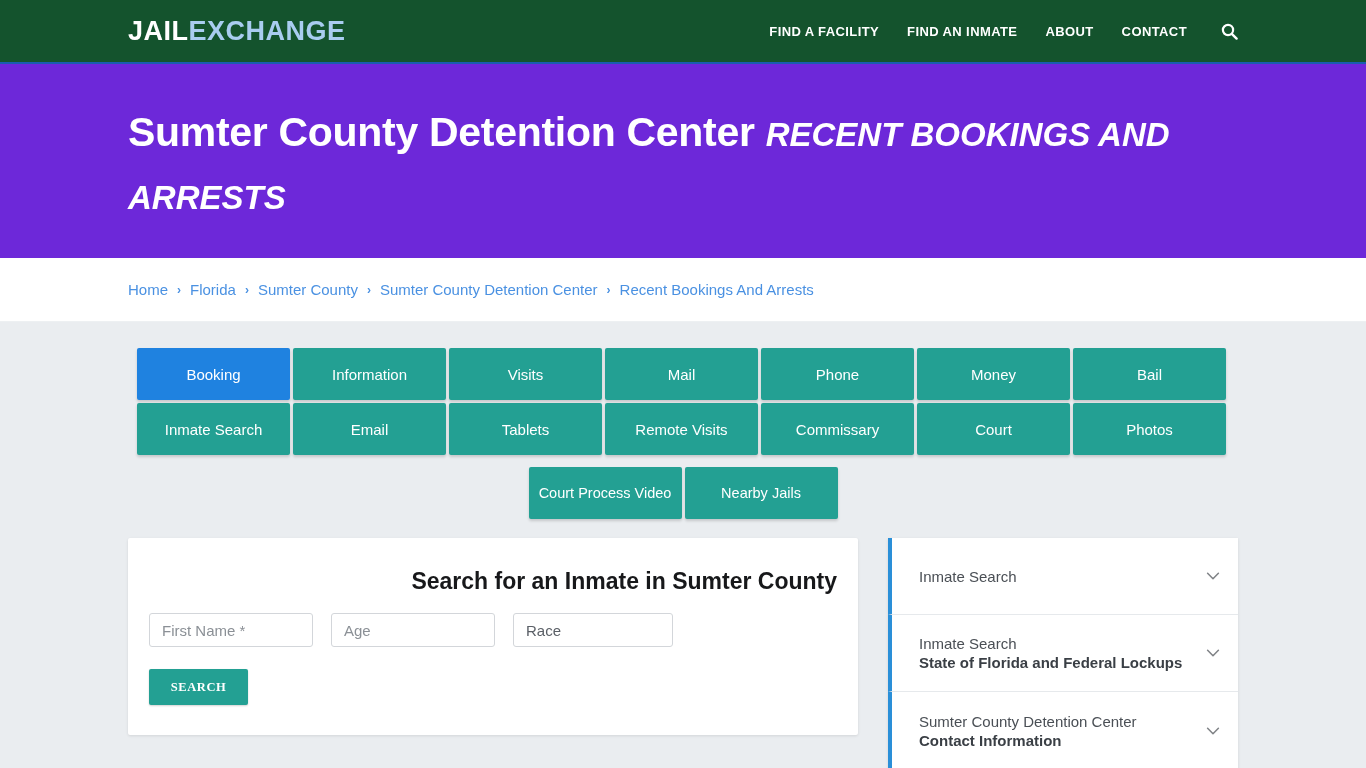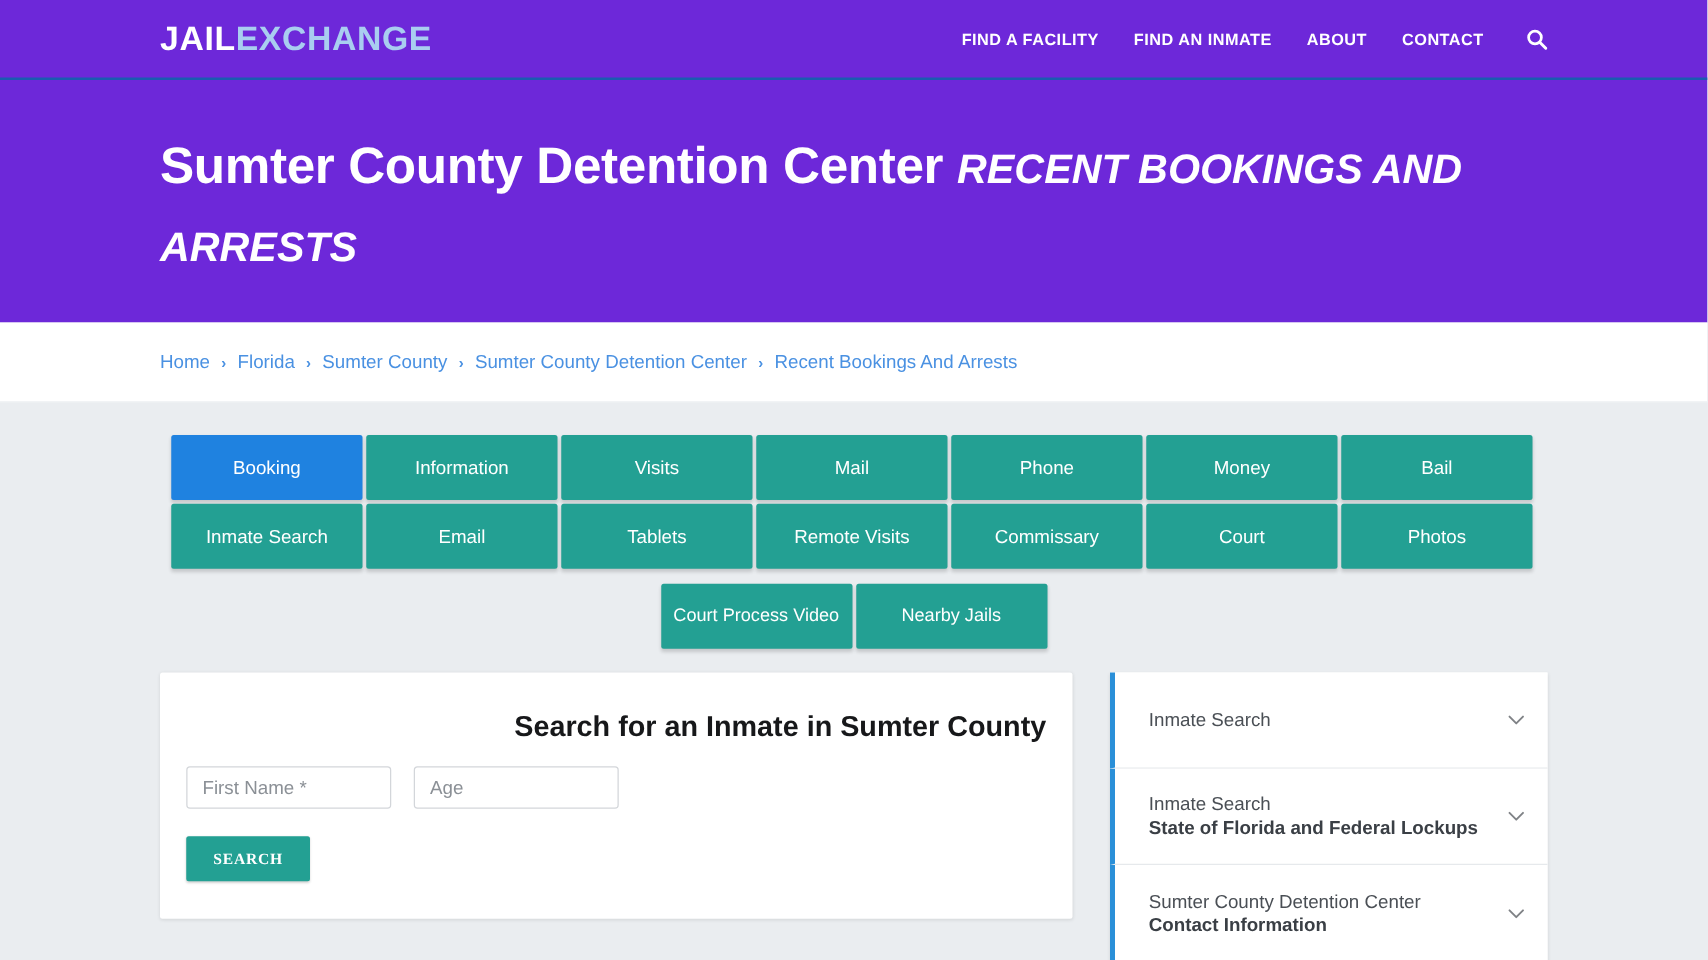--- a/index.html
+++ b/index.html
@@ -9,21 +9,21 @@
     width: 1366px; height: 768px;
     overflow: hidden;
     background: #eaedf0;
     font-family: "Liberation Sans", sans-serif;
   }
 
   
   .site-header {
     position: relative;
     height: 64px;
-    background: #6d28d9;
+    background: #14532d;
     display: flex;
     align-items: center;
     border-bottom: 2px solid #1a5cb0;
     gap: 24px;
   }
   .logo {
     margin-left: 128px;
     font-size: 27px;
     font-weight: bold;
     letter-spacing: 0.5px;
@@ -322,20 +322,23 @@
     <button class="tab-btn narrow">Nearby Jails</button>
   </div>
 
   <div class="content-cols">
 
     <div class="search-card">
       <h2>Search for an Inmate in Sumter County</h2>
       <div class="form-row">
         <input type="text" class="f-first" placeholder="First Name *" style="">
         <input type="text" class="f-age" placeholder="Age" style="">
+        <select class="f-race">
+          <option>Race</option>
+        </select>
       </div>
       <button class="search-submit">SEARCH</button>
     </div>
 
     <div class="accordion">
 
       <div class="acc-item">
         <div class="acc-text">
           <div class="acc-line1">Inmate Search</div>
         </div>

